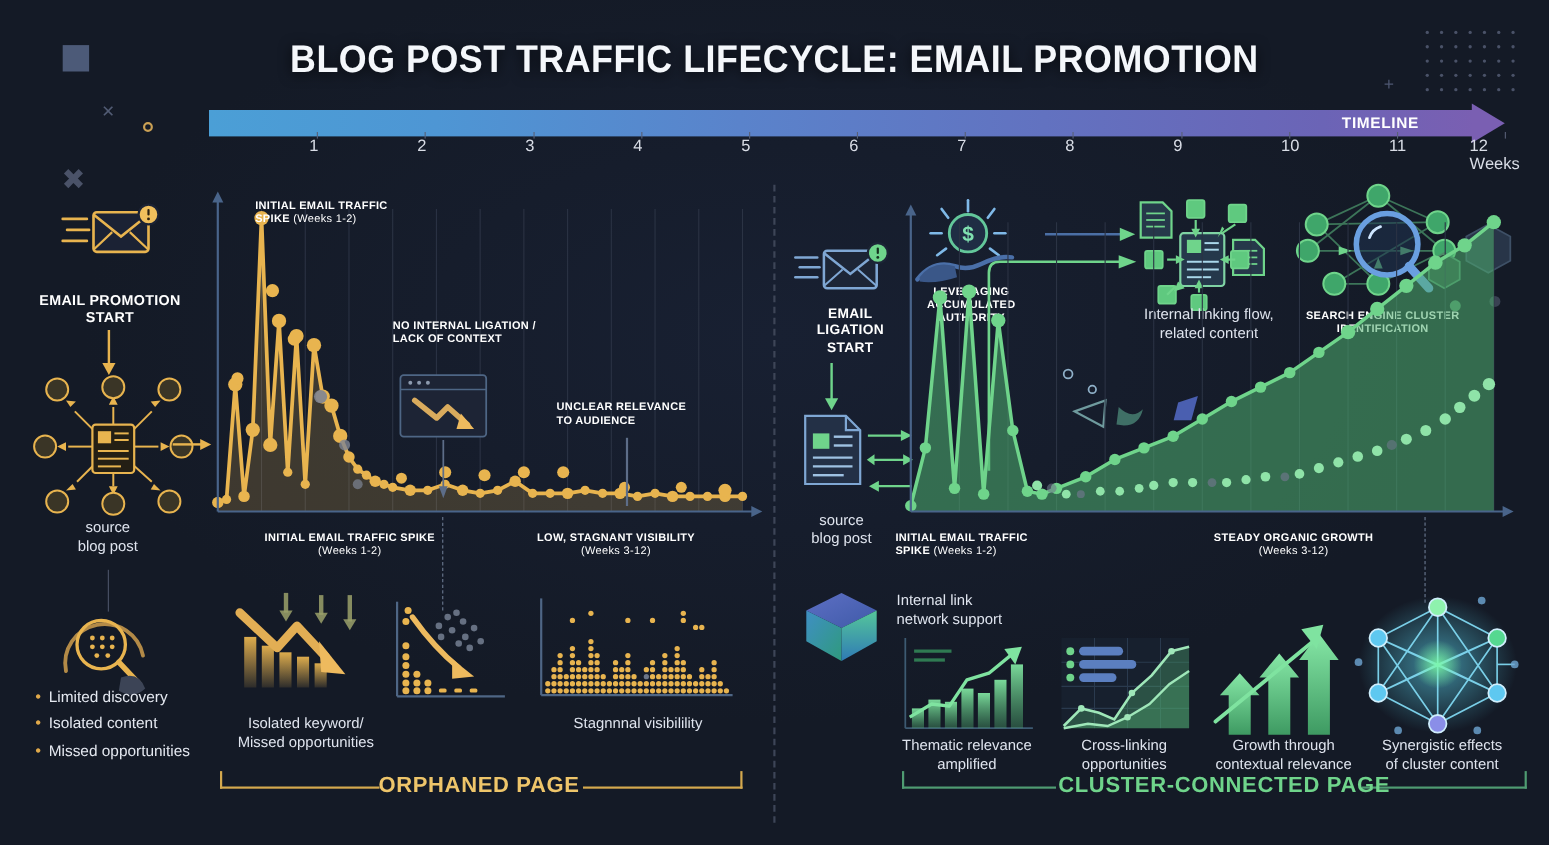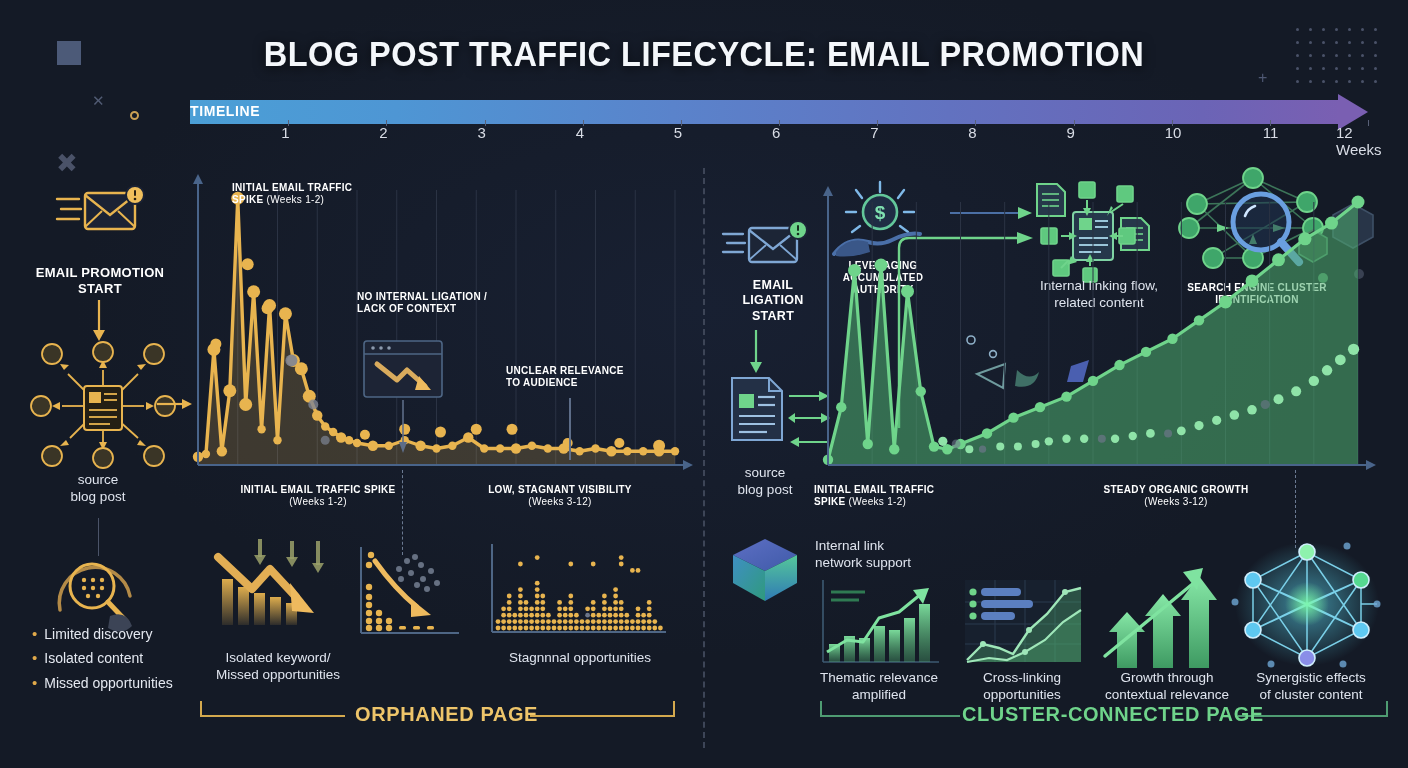--- a/index.html
+++ b/index.html
@@ -39,21 +39,21 @@
   }
   #timeline-head {
     position: absolute; left: 1148px; top: -6px;
     width: 0; height: 0;
     border-top: 18px solid transparent;
     border-bottom: 18px solid transparent;
     border-left: 30px solid #7a5fb2;
   }
   #timeline-label {
     position: absolute; left: 0; width: 1100px; top: 3px;
-    text-align: left; font-size: 14px; font-weight: 700;
+    text-align: right; font-size: 14px; font-weight: 700;
     color: #ffffff; letter-spacing: .6px;
   }
   #ticks { left: 190px; top: 124px; width: 1200px; height: 26px; }
   .tick { position: absolute; top: 0; font-size: 15px; color: #d9dde6; }
   .tickmark { position: absolute; top: -4px; width: 1px; height: 6px; background: #586077; }
 
   
   #divider {
     left: 703px; top: 168px; width: 0; height: 580px;
     border-left: 2px dashed #3d4557;
@@ -495,21 +495,21 @@
           <circle cx="161.2" cy="86" r="2.4" fill="#e8b44f"></circle>
           <circle cx="161.2" cy="79.6" r="2.4" fill="#e8b44f"></circle>
           <circle cx="161.2" cy="73.2" r="2.4" fill="#e8b44f"></circle>
           <circle cx="161.2" cy="66.8" r="2.4" fill="#e8b44f"></circle>
           <circle cx="161.2" cy="60.4" r="2.4" fill="#e8b44f"></circle>
           <circle cx="166.79999999999998" cy="86" r="2.4" fill="#e8b44f"></circle>
           <circle cx="166.79999999999998" cy="79.6" r="2.4" fill="#e8b44f"></circle>
           <circle cx="172.39999999999998" cy="86" r="2.4" fill="#e8b44f"></circle>
         </svg>
     </div>
-    <div class="abs soft center" style="left:470px;top:490px;width:220px;">Stagnnnal opportunities</div>
+    <div class="abs soft center" style="left:470px;top:490px;width:220px;">Stagnnnal visibilility</div>
 
   </div>
 
   <div class="abs" style="left:190px;top:170px;width:505px;height:305px;">
     <svg width="505" height="305" viewBox="0 0 505 305" id="leftChart">
         <line x1="47.75" x2="47.75" y1="20" y2="295" stroke="#2b3344" stroke-width="1"></line>
         <line x1="87.5" x2="87.5" y1="20" y2="295" stroke="#2b3344" stroke-width="1"></line>
         <line x1="127.25" x2="127.25" y1="20" y2="295" stroke="#2b3344" stroke-width="1"></line>
         <line x1="167" x2="167" y1="20" y2="295" stroke="#2b3344" stroke-width="1"></line>
         <line x1="206.75" x2="206.75" y1="20" y2="295" stroke="#2b3344" stroke-width="1"></line>
@@ -627,21 +627,21 @@
     <div>LOW, STAGNANT VISIBILITY</div>
     <div class="sub">(Weeks 3-12)</div>
   </div>
   <div class="abs" style="left:402px;top:470px;height:85px;border-left:1.6px dashed #6b7a92;"></div>
 
   <div class="abs brace" style="left:200px;top:715px;width:475px;">
     <div class="cap-l" style="left:0;top:-14px;background:#d4a94e;"></div>
     <div class="line" style="left:0;top:0;width:145px;background:#d4a94e;"></div>
     <div class="line" style="left:330px;top:0;width:145px;background:#d4a94e;"></div>
     <div class="cap-r" style="left:473px;top:-14px;background:#d4a94e;"></div>
-    <div class="txt" style="left:155px;width:182px;color:#eec56a;">ORPHANED PAGE</div>
+    <div class="txt" style="left:144px;width:182px;color:#eec56a;">ORPHANED PAGE</div>
   </div>
 
   <div class="abs" style="left:703px;top:160px;width:705px;height:608px;">
 
     <div class="abs" style="left:18px;top:60px;">
       <svg width="90" height="56" viewBox="0 0 90 56">
         <g stroke="#7fa7d4" stroke-width="2.3" fill="none" stroke-linecap="round">
           <line x1="2" y1="14" x2="22" y2="14"></line>
             <line x1="6" y1="23" x2="24" y2="23"></line>
             <line x1="2" y1="32" x2="22" y2="32"></line>

